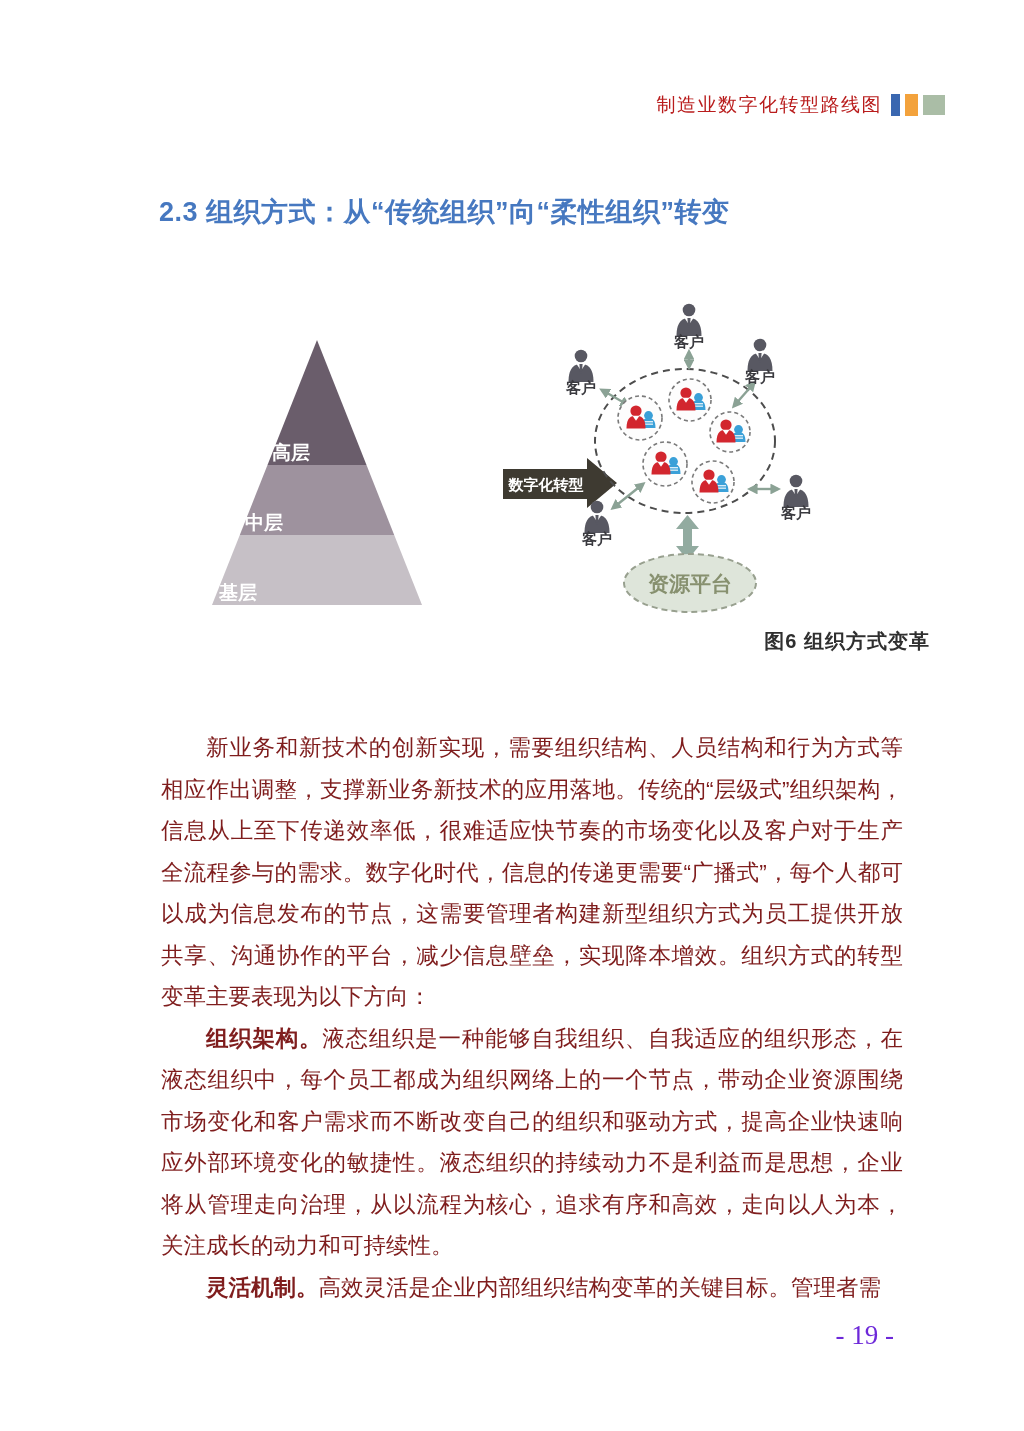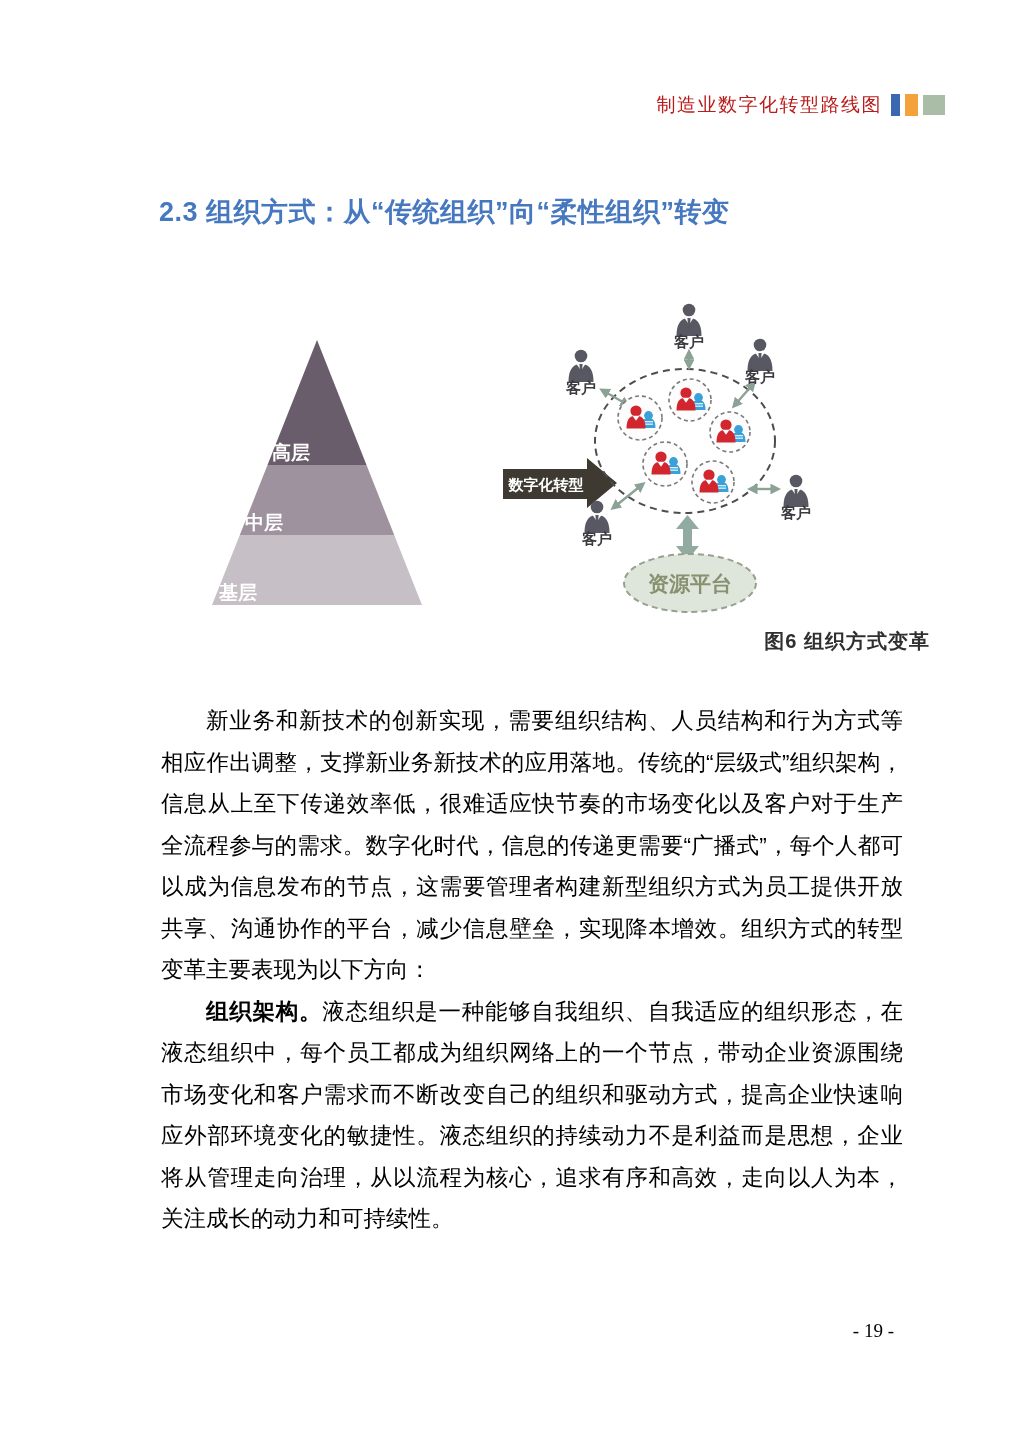--- a/index.html
+++ b/index.html
@@ -34,29 +34,29 @@
   .res-ellipse { stroke:#98a08f; stroke-width:2; stroke-dasharray:6 4; }
   .link        { stroke:#8ba295; stroke-width:2.4; }
 
   .figure-caption {
     position:absolute; left:150px; top:628px; width:780px; text-align:right;
     font-size:20px; font-weight:bold; color:#2f2f2f; letter-spacing:1px;
   }
 
   
   .body-text {
-    position:absolute; left:161px; top:700px; width:742px;
-    font-size:22.5px; line-height:41.5px; color:#000000; text-align:justify;
+    position:absolute; left:161px; top:727px; width:742px;
+    font-size:22.5px; line-height:41.5px; color:#7f1d1d; text-align:justify;
   }
   .body-text p { margin:0; text-indent:2em; }
 
   
   .page-number {
     position:absolute; top:1320px; right:130px;
-    font-family:"Liberation Serif", serif; font-size:19px; color:#000000;
+    font-family:"Liberation Serif", serif; font-size:27px; color:#6d28d9;
   }
 </style>
 </head>
 <body>
 
 <div class="page">
 
   <div class="header">
     <span class="header-title">制造业数字化转型路线图</span>
     <span class="sq sq-blue"></span>
@@ -163,17 +163,18 @@
       <ellipse class="res-ellipse" cx="540" cy="303" rx="66" ry="29" fill="#dee5da"></ellipse>
       <text class="res-label" x="540" y="311">资源平台</text>
     </g>
   </svg>
 
   <div class="figure-caption">图6  组织方式变革</div>
 
   <div class="body-text">
     <p><b></b><span>新业务和新技术的创新实现，需要组织结构、人员结构和行为方式等相应作出调整，支撑新业务新技术的应用落地。传统的“层级式”组织架构，信息从上至下传递效率低，很难适应快节奏的市场变化以及客户对于生产全流程参与的需求。数字化时代，信息的传递更需要“广播式”，每个人都可以成为信息发布的节点，这需要管理者构建新型组织方式为员工提供开放共享、沟通协作的平台，减少信息壁垒，实现降本增效。组织方式的转型变革主要表现为以下方向：</span></p>
     <p><b>组织架构。</b><span>液态组织是一种能够自我组织、自我适应的组织形态，在液态组织中，每个员工都成为组织网络上的一个节点，带动企业资源围绕市场变化和客户需求而不断改变自己的组织和驱动方式，提高企业快速响应外部环境变化的敏捷性。液态组织的持续动力不是利益而是思想，企业将从管理走向治理，从以流程为核心，追求有序和高效，走向以人为本，关注成长的动力和可持续性。</span></p>
+    <p><b>灵活机制。</b><span>高效灵活是企业内部组织结构变革的关键目标。管理者需</span></p>
   </div>
 
   <div class="page-number">- 19 -</div>
 
 </div>
 
 </body></html>

